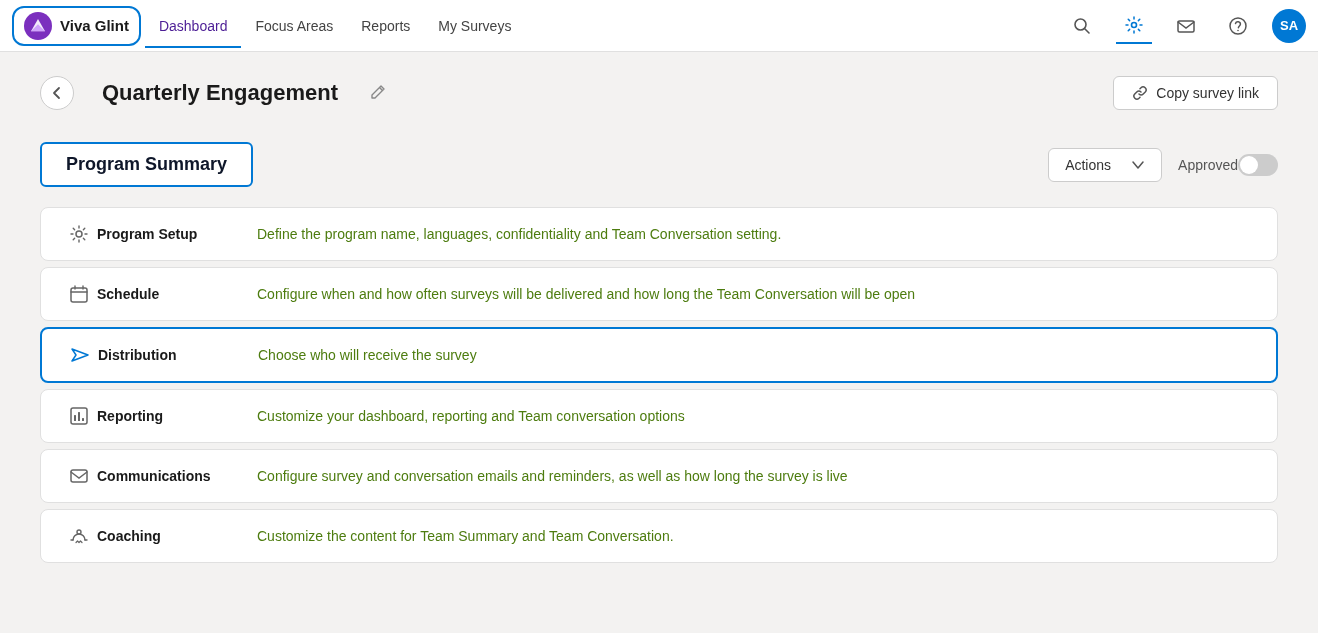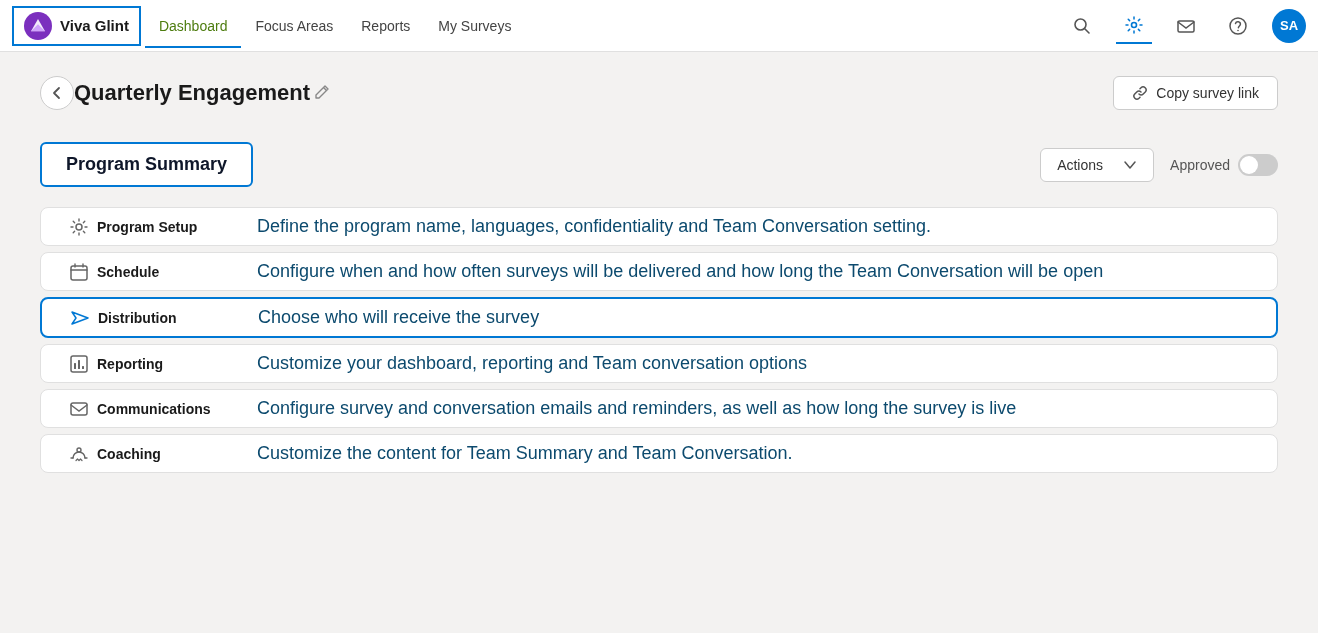--- a/index.html
+++ b/index.html
@@ -19,21 +19,21 @@
       height: 52px;
       padding: 0 12px;
       position: relative;
     }
     .brand {
       display: flex;
       align-items: center;
       gap: 8px;
       padding: 4px 10px;
       border: 2px solid #0078d4;
-      border-radius: 0;
+      border-radius: 12px;
       margin-right: 4px;
     }
     .brand-logo {
       width: 28px;
       height: 28px;
     }
     .brand-name {
       font-size: 15px;
       font-weight: 600;
       color: #1a1a1a;
@@ -47,21 +47,21 @@
     .nav-link {
       font-size: 14px;
       color: #444;
       padding: 14px 14px;
       cursor: pointer;
       text-decoration: none;
       position: relative;
       white-space: nowrap;
     }
     .nav-link.active {
-      color: #4d7c0f;
+      color: #4c1d95;
       font-weight: 500;
     }
     .nav-link.active::after {
       content: '';
       position: absolute;
       bottom: 0;
       left: 0;
       right: 0;
       height: 2px;
       background: #0078d4;
@@ -113,21 +113,21 @@
     
     .page-header {
       display: flex;
       align-items: center;
       justify-content: space-between;
       margin-bottom: 32px;
     }
     .page-header-left {
       display: flex;
       align-items: center;
-      gap: 0;
+      gap: 28px;
     }
     .back-btn {
       width: 34px;
       height: 34px;
       border-radius: 50%;
       border: 1px solid #ccc;
       background: #fff;
       cursor: pointer;
       display: flex;
       align-items: center;
@@ -217,36 +217,35 @@
       height: 18px;
       background: #fff;
       border-radius: 50%;
       top: 2px;
       left: 2px;
       transition: left 0.2s;
     }
     .approved-row {
       display: flex;
       align-items: center;
-      gap: 8px;
     }
 
     
     .menu-list {
       display: flex;
       flex-direction: column;
       gap: 6px;
     }
     .menu-item {
       background: #fff;
       border: 1px solid #e0e0e0;
       border-radius: 8px;
       display: flex;
       align-items: center;
-      padding: 8px 20px;
+      padding: 16px 20px;
       cursor: pointer;
       transition: background 0.15s;
     }
     .menu-item.selected {
       border: 2px solid #0078d4;
     }
     .menu-item-icon {
       width: 36px;
       display: flex;
       align-items: center;
@@ -256,22 +255,22 @@
       flex-shrink: 0;
     }
     .menu-item-title {
       font-size: 14px;
       font-weight: 600;
       color: #1a1a1a;
       min-width: 160px;
       flex-shrink: 0;
     }
     .menu-item-desc {
-      font-size: 18px;
-      color: #0c4a6e;
+      font-size: 14px;
+      color: #4d7c0f;
       flex: 1;
     }
   </style>
 </head>
 <body>
 
 <nav class="topnav">
   <div class="brand">
 
     <svg class="brand-logo" viewBox="0 0 32 32" fill="none" xmlns="http://www.w3.org/2000/svg">

